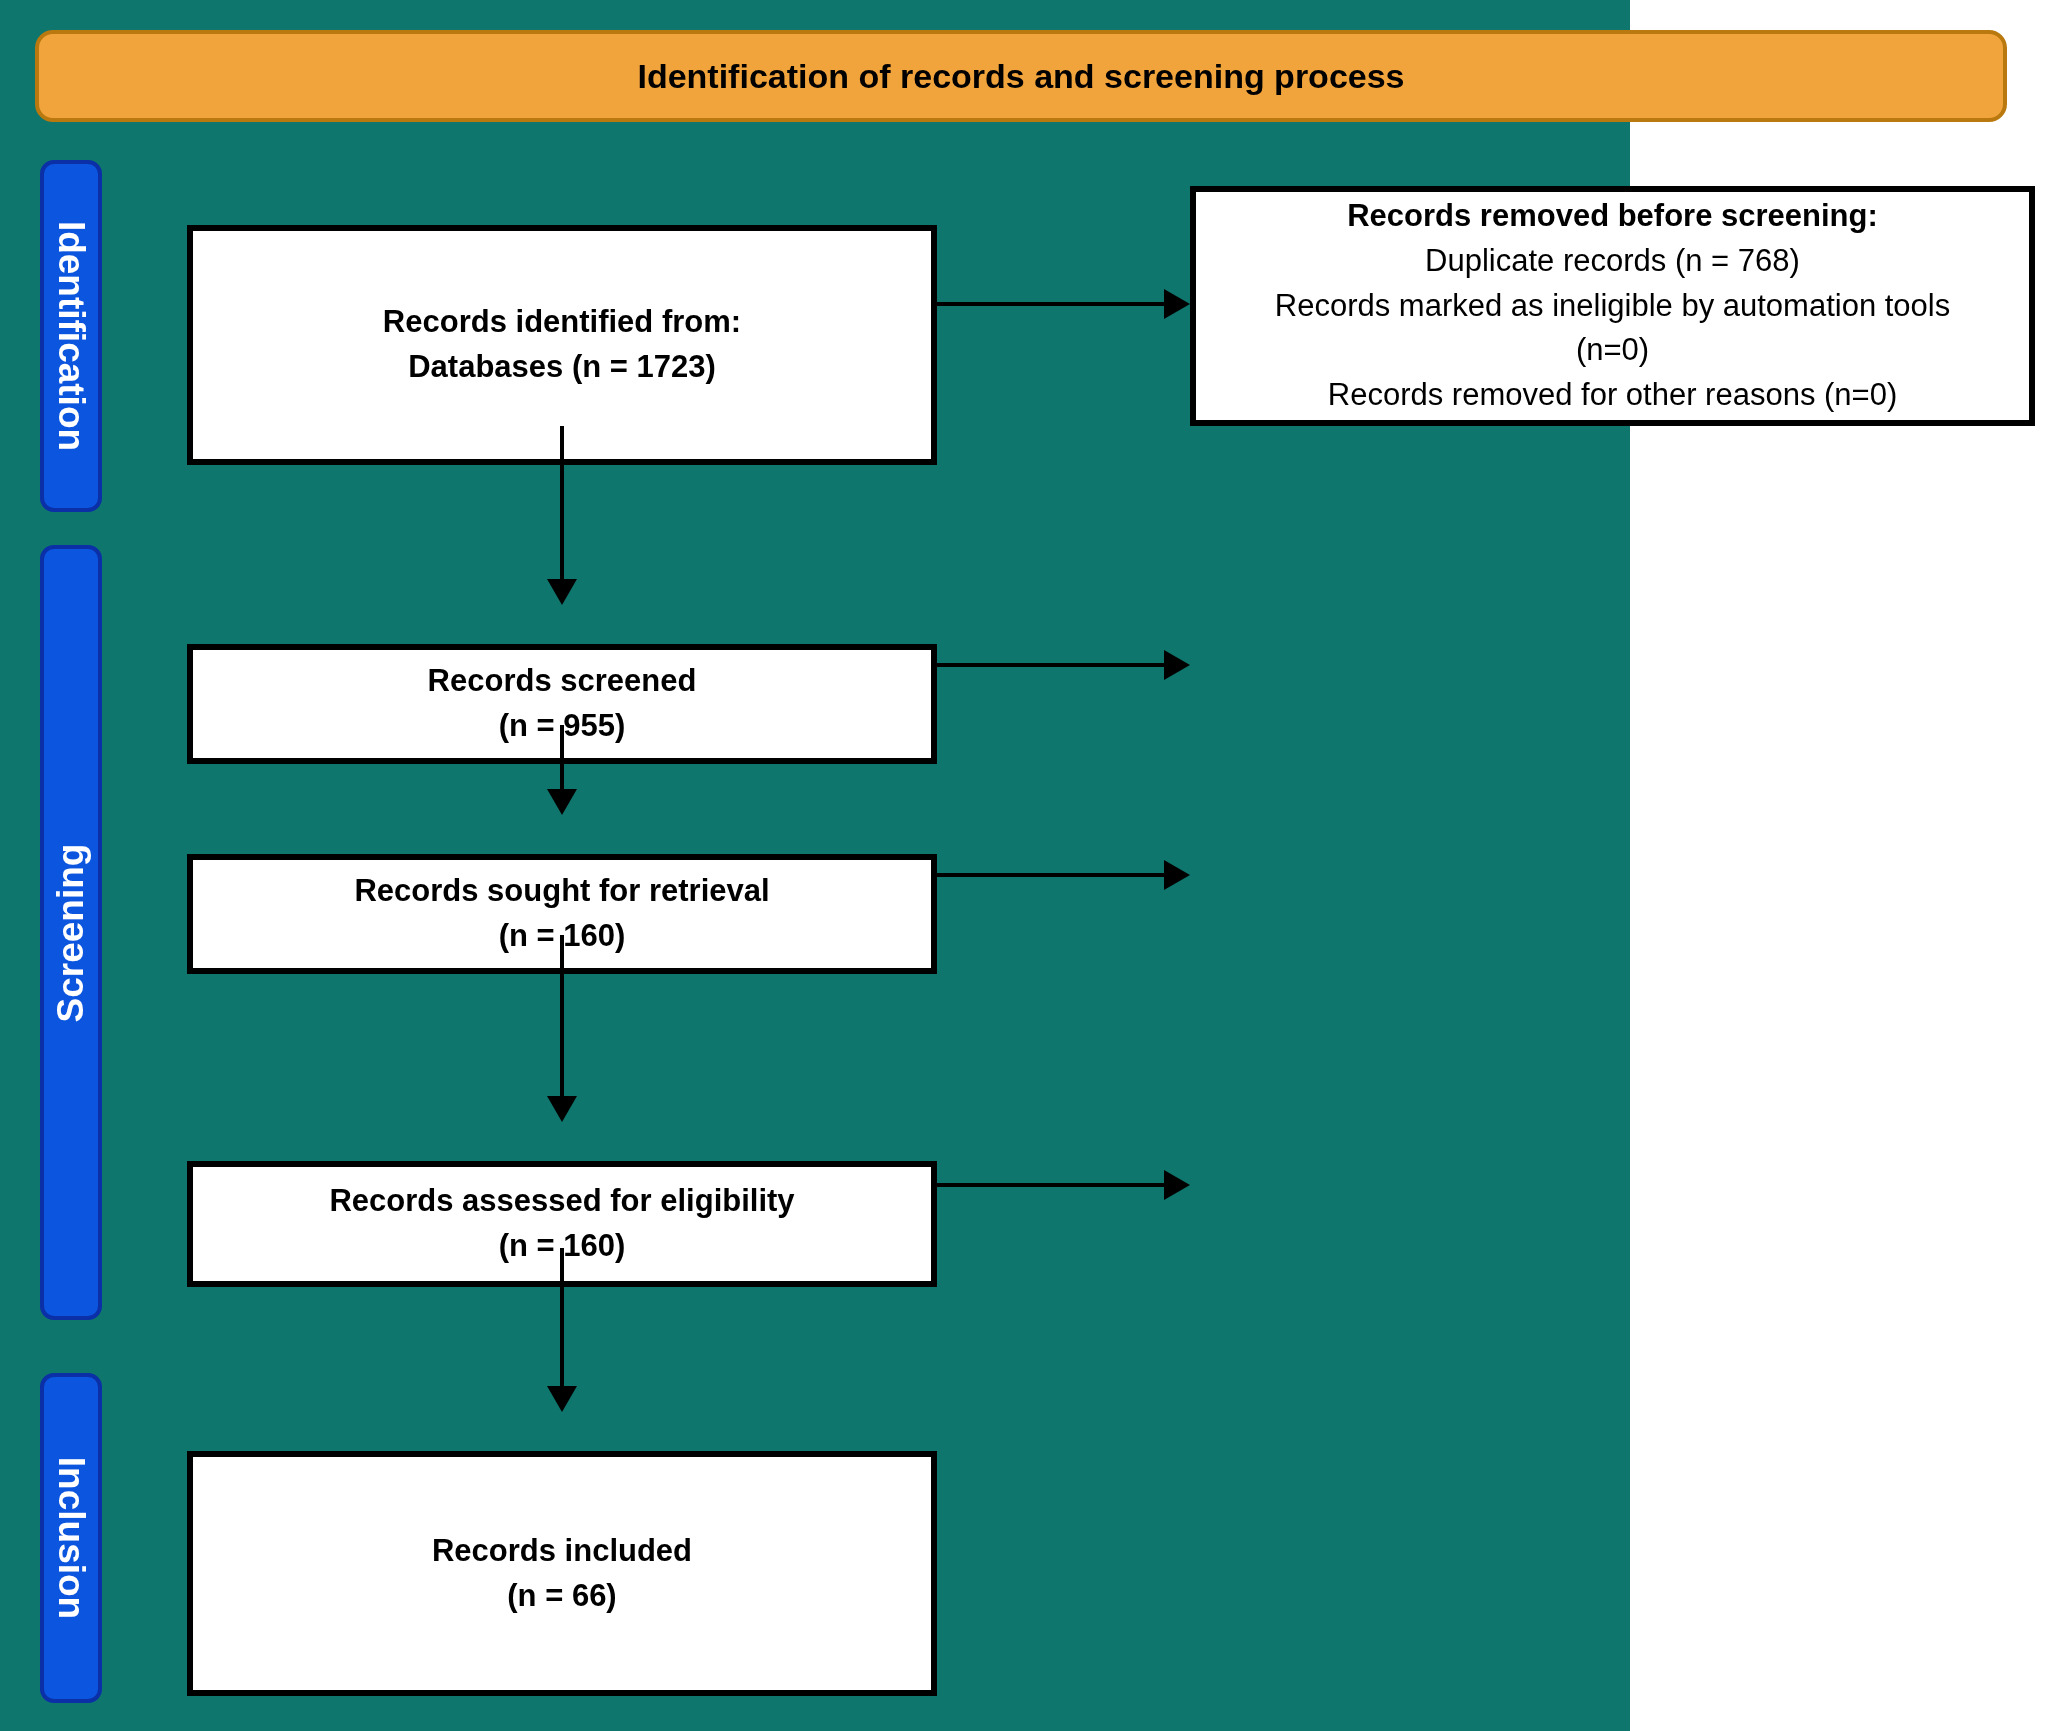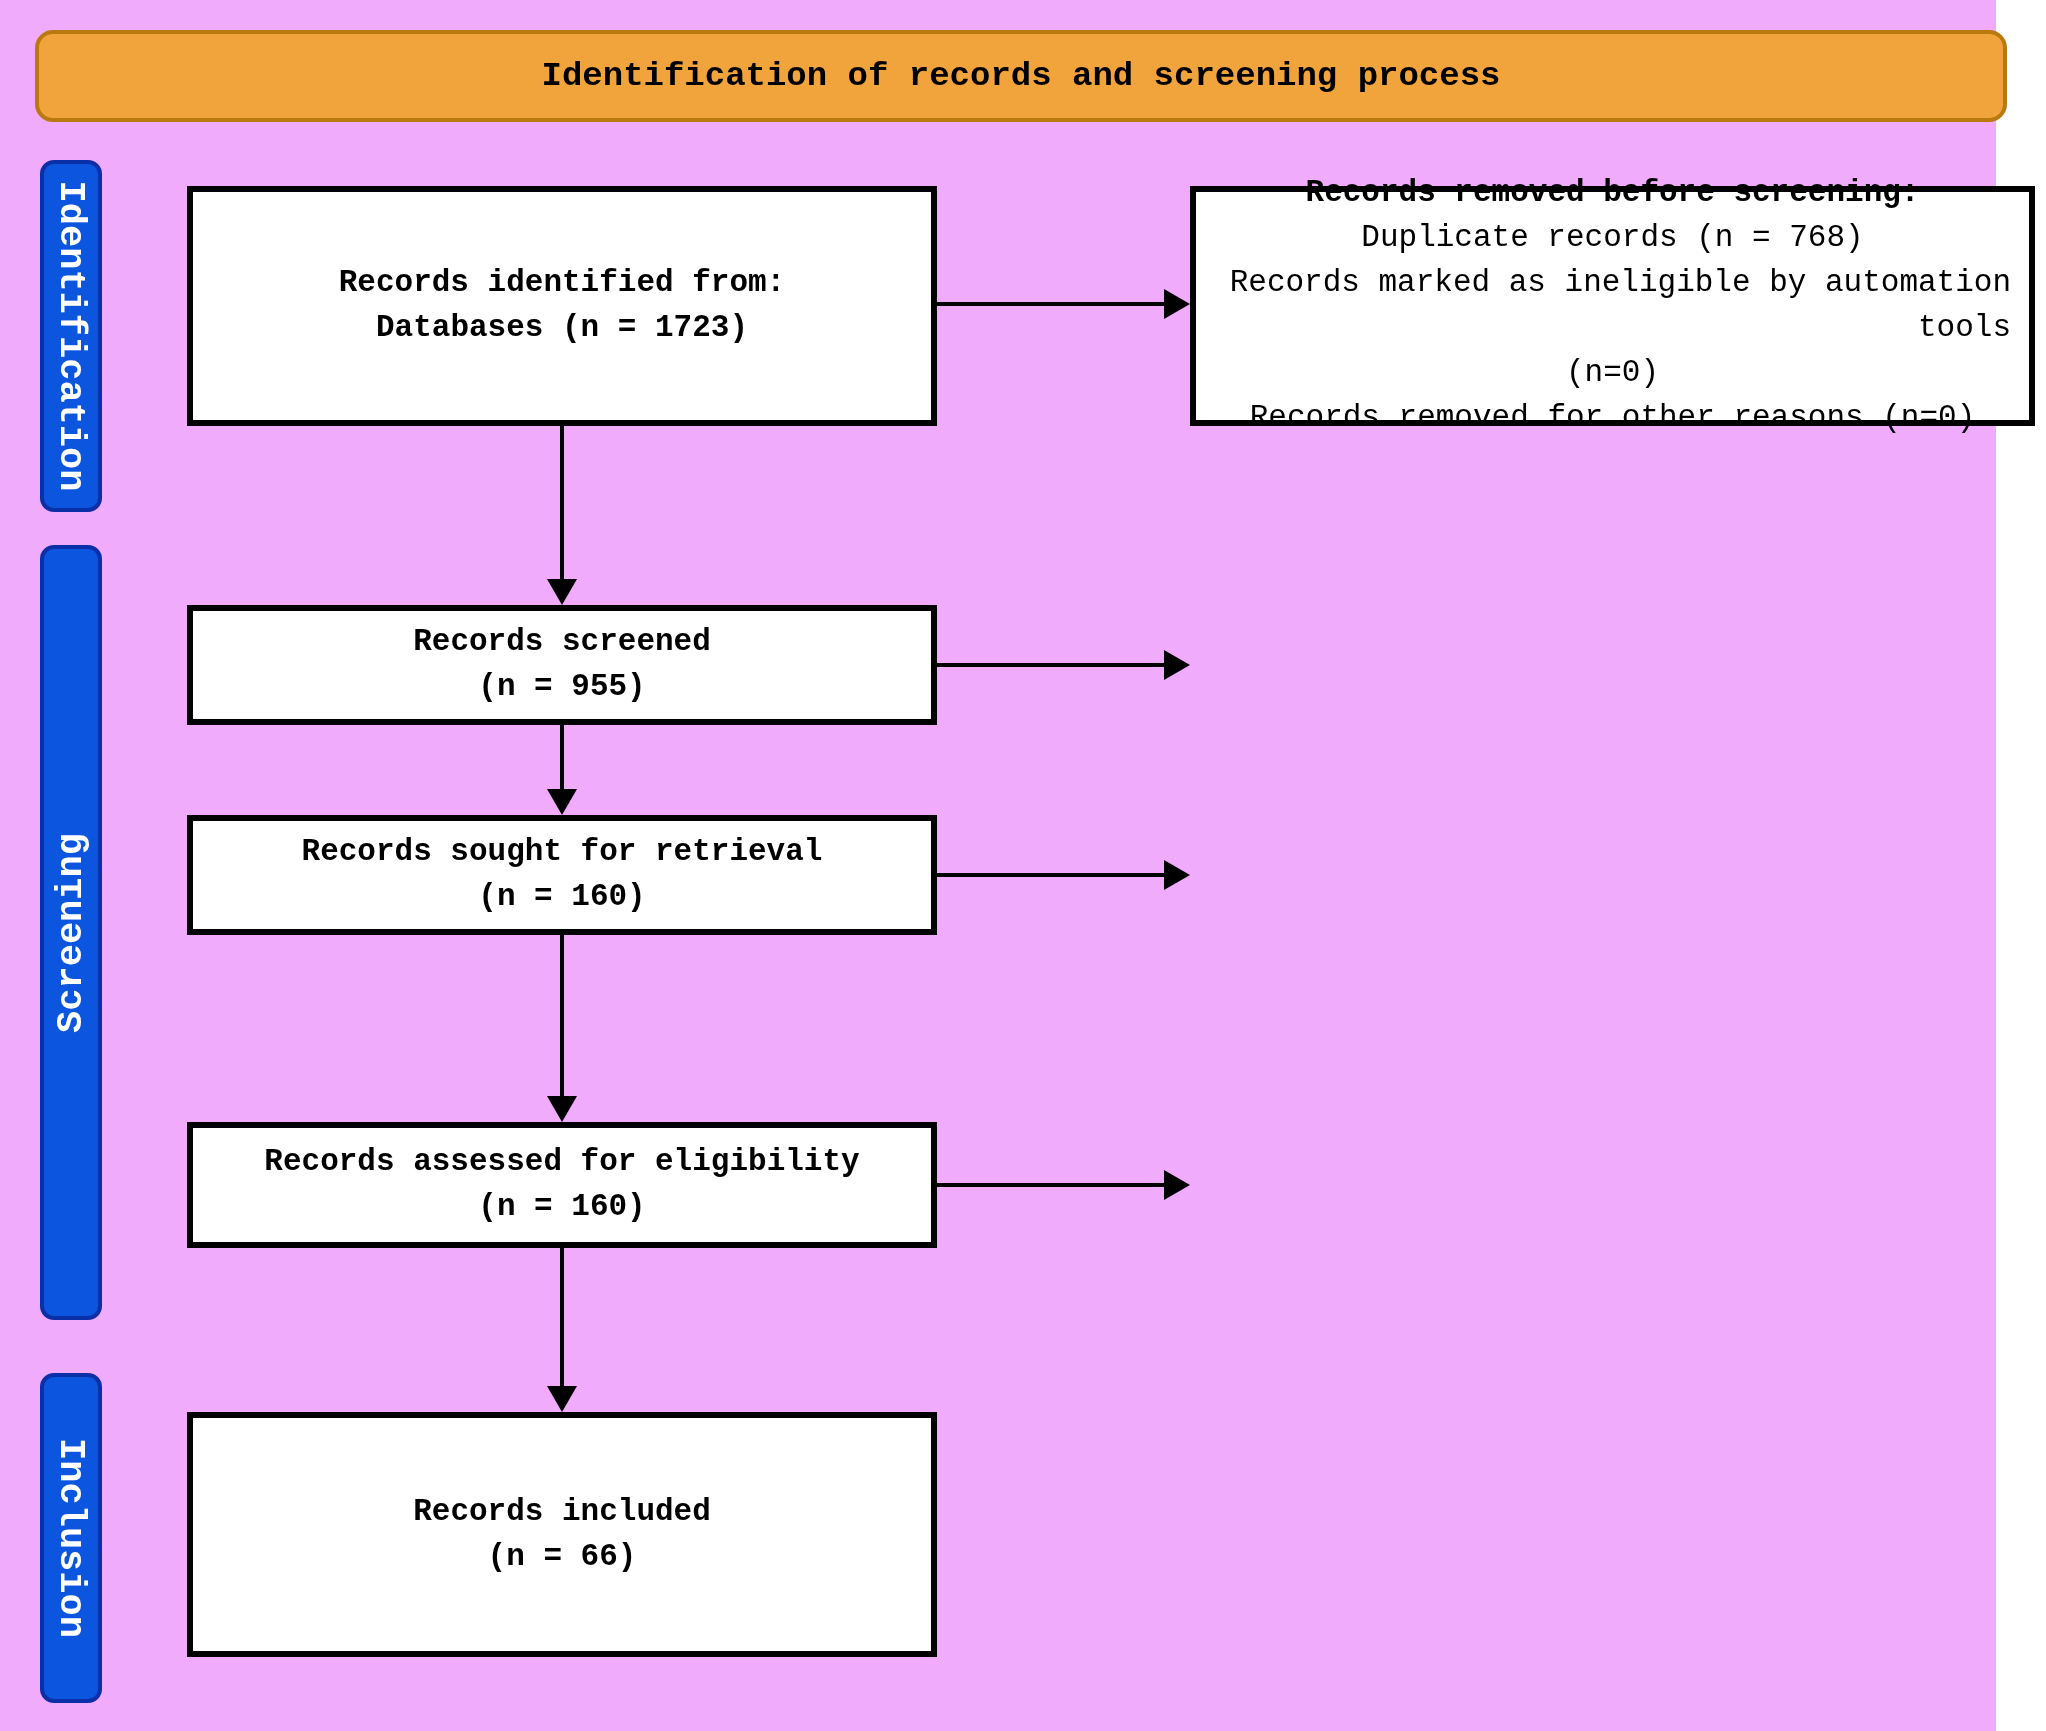--- a/index.html
+++ b/index.html
@@ -1,18 +1,18 @@
 <!DOCTYPE html>
 <html style="--banner-bg: #F2A43C; --banner-border: #B9790E; --sidebar-bg: #0C56DF; --sidebar-border: #0A2FA6; --box-border: #000000; --arrow: #000000;"><head>
 <meta charset="utf-8">
 <style>
   html,body { margin:0; padding:0; background:#ffffff; }
   .canvas {
-    position:relative; width:1996px; height:1731px; background:#f0abfc;
-    font-family:Liberation Mono, monospace; color:#000;
+    position:relative; width:1630px; height:1731px; background:#0f766e;
+    font-family:Liberation Sans, sans-serif; color:#000;
   }
   
   .banner {
     position:absolute; left:35px; top:30px; width:1972px; height:92px;
     background:var(--banner-bg,#F2A43C); border:4px solid var(--banner-border,#B9790E);
     border-radius:18px; box-sizing:border-box;
     display:flex; align-items:center; justify-content:center;
   }
   .banner span { font-size:34px; font-weight:bold; }
   
@@ -28,21 +28,21 @@
   .rot-down { transform:rotate(90deg); }
   .rot-up   { transform:rotate(-90deg); }
   
   .fbox {
     position:absolute; background:#fff; border:6px solid var(--box-border,#000);
     box-sizing:border-box; display:flex; flex-direction:column;
     align-items:center; justify-content:center; text-align:right; padding:19px 18px;
   }
   .fbox .line { font-size:31px; line-height:1.45; }
   .fbox .bold { font-weight:bold; }
-  .lcol { left:187px; width:750px; }
+  .lcol { left:187px; width:750px;margin-top:39px; }
   .rcol { left:1190px; width:845px; }
   
   .hl { position:absolute; height:4px; background:var(--arrow,#000); }
   .vl { position:absolute; width:4px;  background:var(--arrow,#000); }
   .ah-right { position:absolute; width:0; height:0;
     border-top:15px solid transparent; border-bottom:15px solid transparent;
     border-left:26px solid var(--arrow,#000); }
   .ah-down { position:absolute; width:0; height:0;
     border-left:15px solid transparent; border-right:15px solid transparent;
     border-top:26px solid var(--arrow,#000); }

